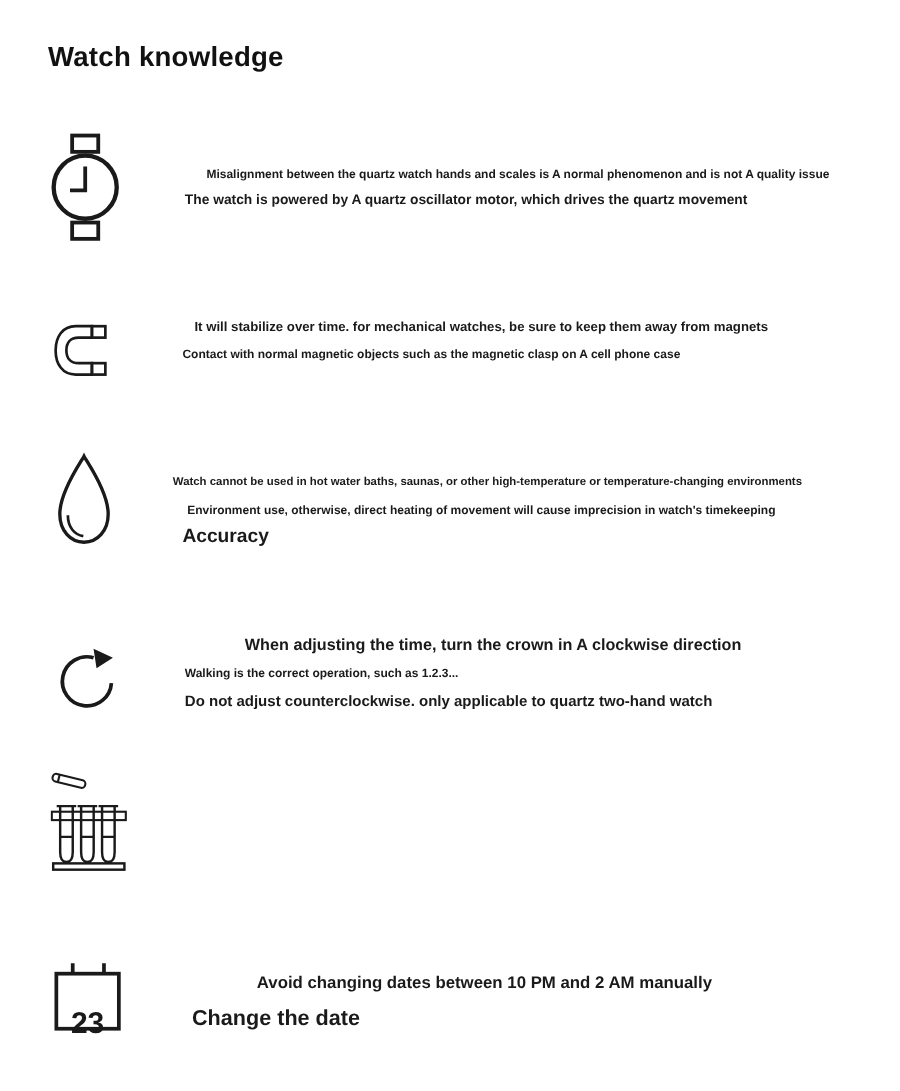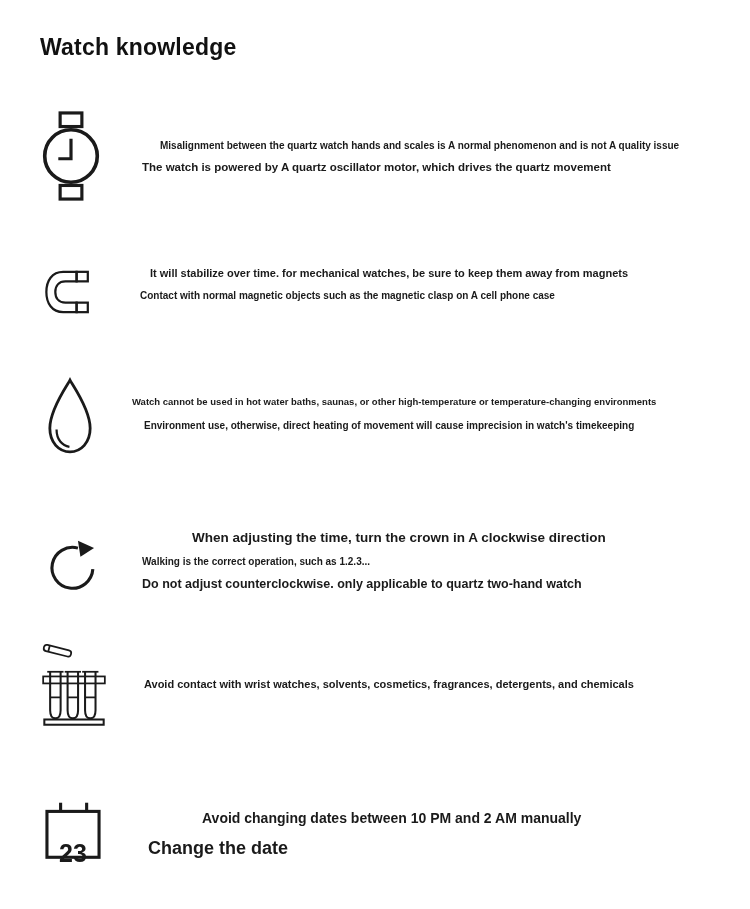--- a/index.html
+++ b/index.html
@@ -7,21 +7,21 @@
     position:relative; width:750px; height:909px; background:#ffffff;
     font-family:"Liberation Sans", sans-serif; color:#1a1a1a; overflow:hidden;padding-left:16px;
   }
   .title {
     position:absolute; left:40px; top:34px;
     font-size:23px; font-weight:700; color:#111111; letter-spacing:0.2px;
   }
   .section { position:absolute; left:0; width:750px; }
   .icon-box { position:absolute; left:42px; }
   .icon-box svg { display:block; }
-  .text-col { position:absolute; left:132px; top:0; }
+  .text-col { position:absolute; left:144px; top:0; }
   .line { white-space:nowrap; font-weight:700; color:#1a1a1a; line-height:1.25; }
   .line.med { font-weight:600; }
   .cal-wrap { position:relative; width:62px; }
   .cal-day {
     position:absolute; left:0; top:47px; width:62px; text-align:center;
     font-size:25px; font-weight:700; color:#1a1a1a;
   }
   
   .sec1 { top:108px; } .sec1 .icon-box { top:2px; }  .sec1 .text-col { top:32px; }
   .sec2 { top:254px; } .sec2 .icon-box { top:10px; } .sec2 .text-col { top:4px; }
@@ -69,20 +69,21 @@
   <div class="section sec3">
     <div class="icon-box">
       <svg viewBox="0 0 100 140" width="56" height="84" fill="none" stroke="currentColor">
         <path d="M50 6 C46 14 14 58 14 92 C14 117 30 134 50 134 C70 134 86 117 86 92 C86 58 54 14 50 6 Z" stroke-width="5"></path>
         <path d="M26 94 C26 112 36 123 49 125" stroke-width="4"></path>
       </svg>
     </div>
     <div class="text-col">
       <div class="line" style="font-size:9.5px; margin-left:0px;">Watch cannot be used in hot water baths, saunas, or other high-temperature or temperature-changing environments</div>
       <div class="line med" style="font-size:10px; margin-left:12px; margin-top:12px;">Environment use, otherwise, direct heating of movement will cause imprecision in watch's timekeeping</div>
+      <div class="line" style="font-size:16px; margin-left:8px; margin-top:6px;">Accuracy</div>
     </div>
   </div>
 
   <div class="section sec4">
     <div class="icon-box">
       <svg viewBox="0 0 100 100" width="62" height="78" fill="none" stroke="currentColor">
         <path d="M82 60 A33 33 0 1 1 58 26" stroke-width="5"></path>
         <polygon points="58,14 84,26 62,40" fill="currentColor" stroke="none"></polygon>
       </svg>
     </div>
@@ -107,21 +108,20 @@
         <path d="M14 54 V120 q0 14 9 14 q9 0 9 -14 V54" stroke-width="3.5"></path>
         <path d="M44 54 V120 q0 14 9 14 q9 0 9 -14 V54" stroke-width="3.5"></path>
         <path d="M74 54 V120 q0 14 9 14 q9 0 9 -14 V54" stroke-width="3.5"></path>
         <line x1="14" y1="98" x2="32" y2="98" stroke-width="3"></line>
         <line x1="44" y1="98" x2="62" y2="98" stroke-width="3"></line>
         <line x1="74" y1="98" x2="92" y2="98" stroke-width="3"></line>
         <rect x="4" y="136" width="102" height="9" stroke-width="3.5"></rect>
       </svg>
     </div>
     <div class="text-col">
-      <div class="line med" style="font-size:11px; margin-left:12px;">Avoid contact with wrist watches, solvents, cosmetics, fragrances, detergents, and chemicals</div>
     </div>
   </div>
 
   <div class="section sec6">
     <div class="icon-box cal-wrap">
       <svg viewBox="0 0 100 100" width="62" height="76" fill="none" stroke="currentColor">
         <rect x="8" y="20" width="84" height="74" stroke-width="5"></rect>
         <line x1="30" y1="6" x2="30" y2="20" stroke-width="5"></line>
         <line x1="72" y1="6" x2="72" y2="20" stroke-width="5"></line>
       </svg>

